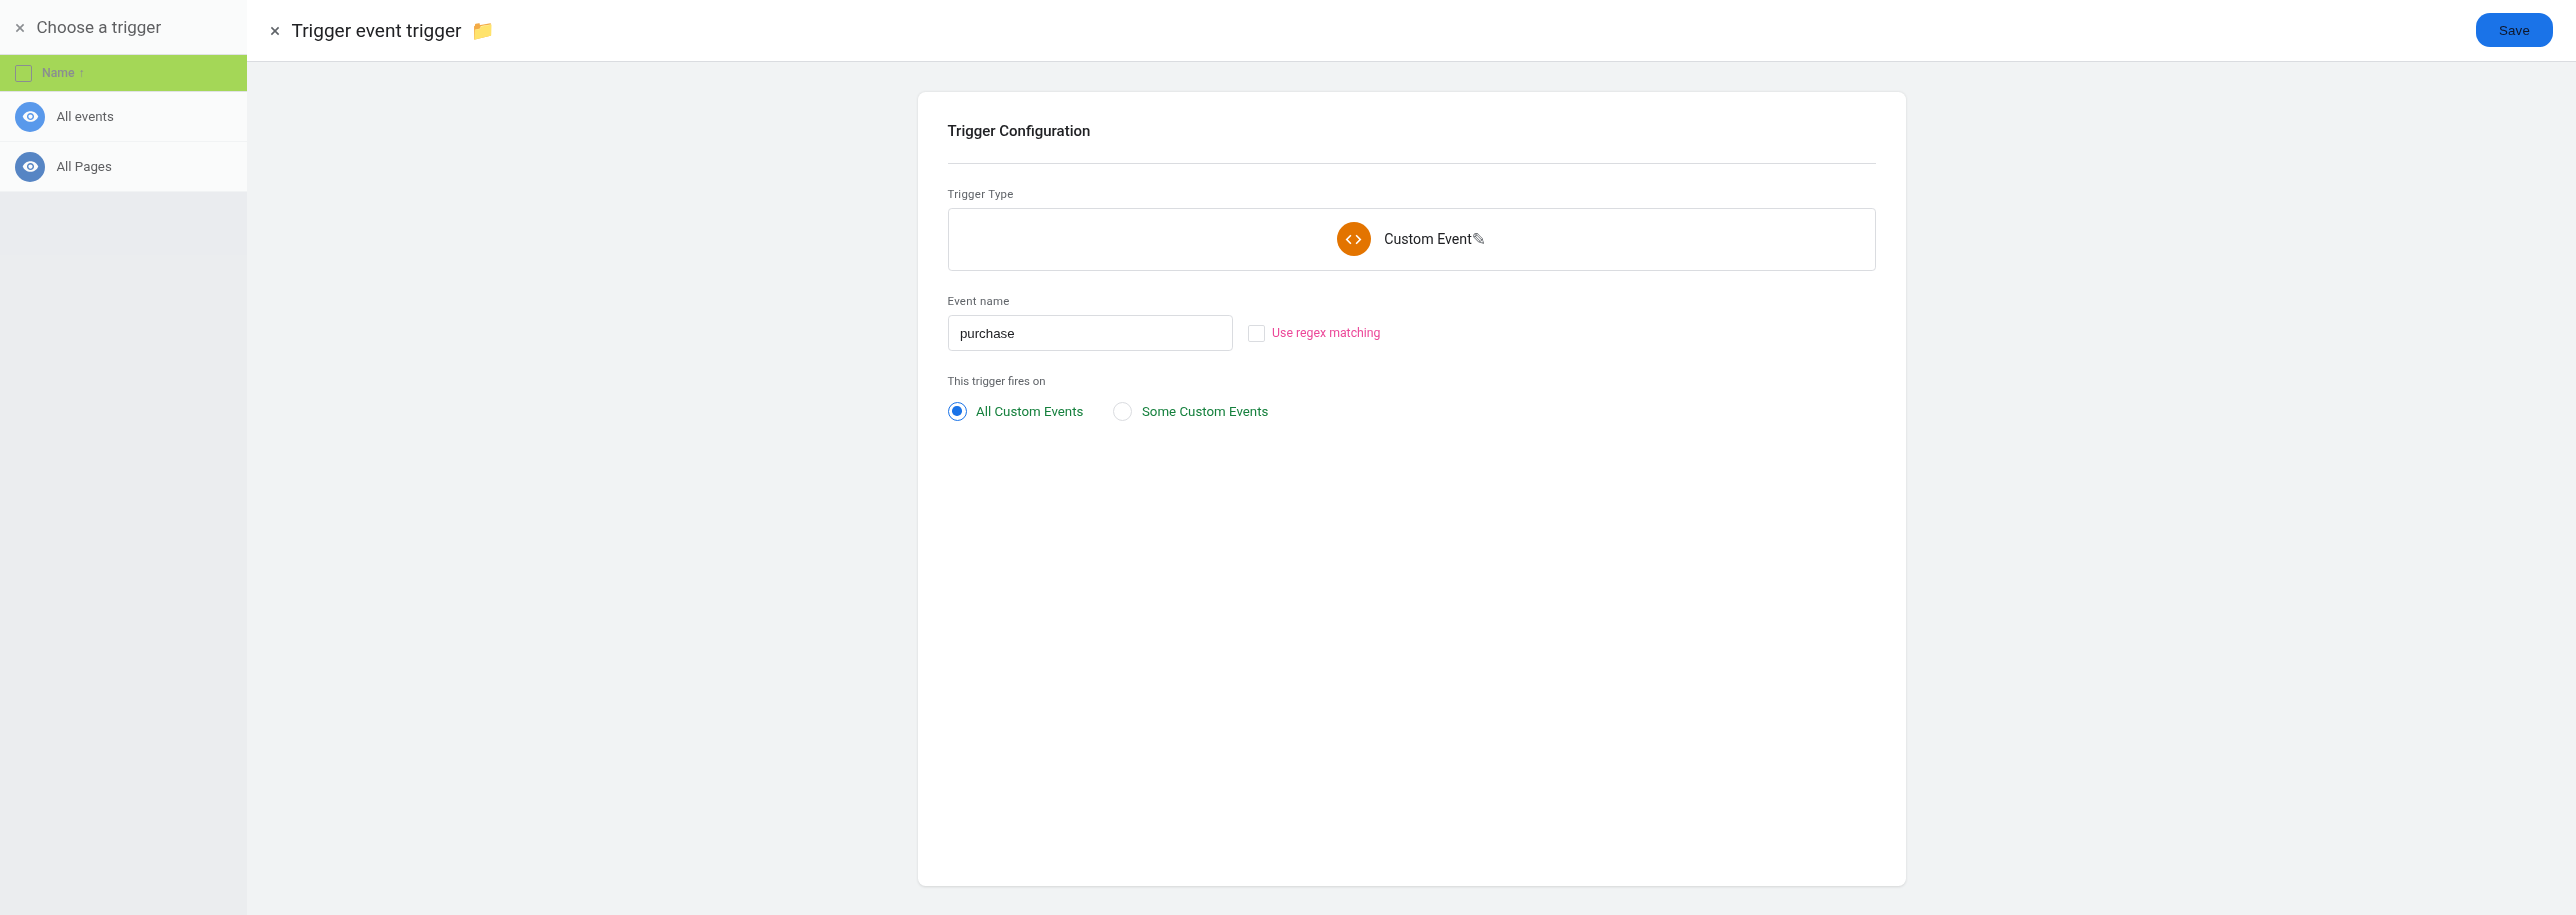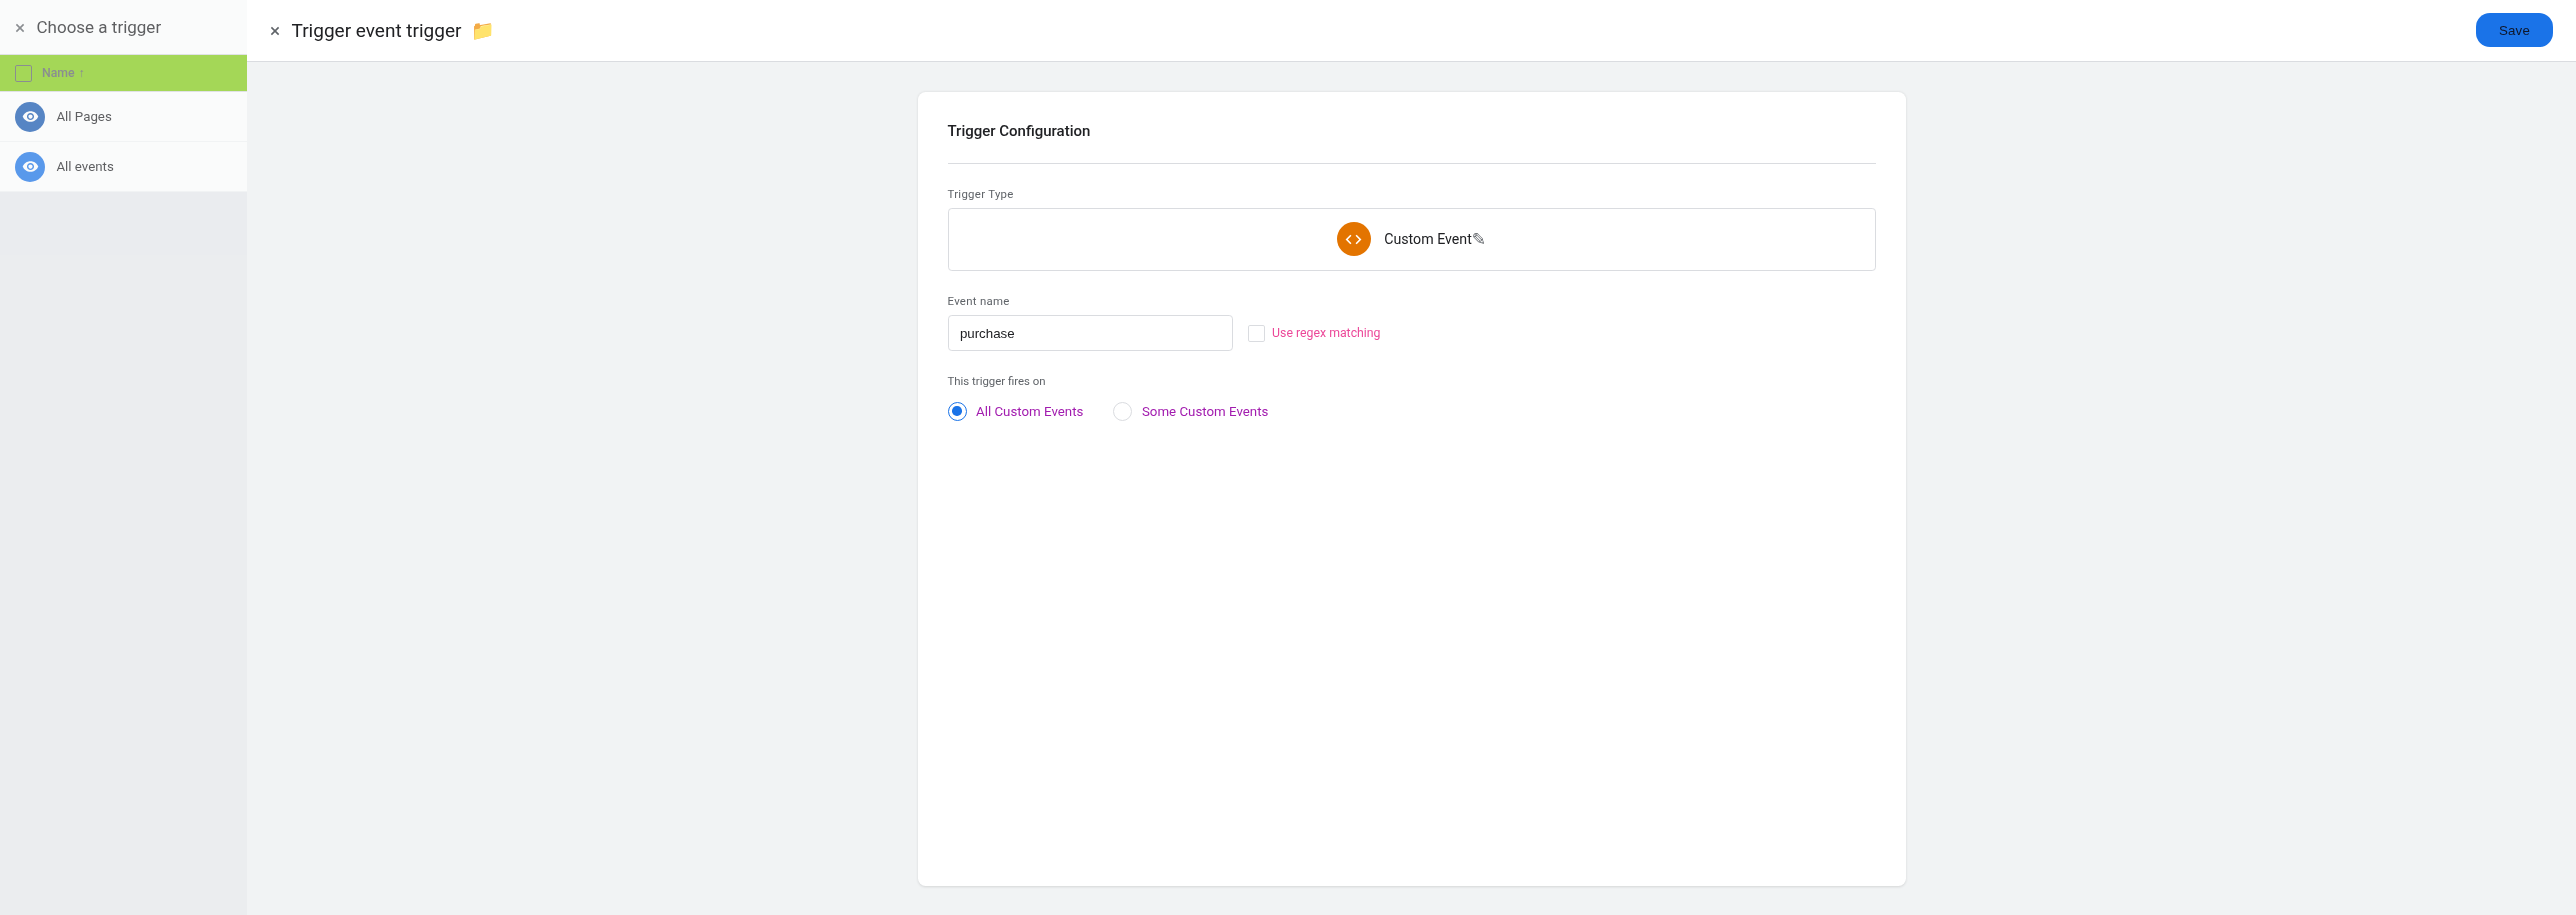--- a/index.html
+++ b/index.html
@@ -287,54 +287,54 @@
       border-color: #1a73e8;
     }
     .radio-inner {
       width: 9.5px;
       height: 9.5px;
       border-radius: 50%;
       background: #1a73e8;
     }
     .radio-text {
       font-size: 13.3px;
-      color: #a21caf;
+      color: #15803d;
     }
   </style>
 </head>
 <body>
 
 <div class="left-panel">
   <div class="left-panel-header">
     <span class="close-icon">×</span>
     <span class="title">Choose a trigger</span>
   </div>
   <div class="left-panel-list-header">
     <span class="checkbox-icon"></span>
     <span class="col-label">
       <span>Name</span>
       <span>↑</span>
     </span>
+  </div>
+  <div class="left-panel-item">
+    <div class="trigger-icon-circle blue">
+
+      <svg viewBox="0 0 24 24">
+        <path d="M12 4.5C7 4.5 2.73 7.61 1 12c1.73 4.39 6 7.5 11 7.5s9.27-3.11 11-7.5c-1.73-4.39-6-7.5-11-7.5zM12 17c-2.76 0-5-2.24-5-5s2.24-5 5-5 5 2.24 5 5-2.24 5-5 5zm0-8c-1.66 0-3 1.34-3 3s1.34 3 3 3 3-1.34 3-3-1.34-3-3-3z"></path>
+      </svg>
+    </div>
+    <span class="item-name">All events</span>
   </div>
   <div class="left-panel-item">
     <div class="trigger-icon-circle dark-blue">
       <svg viewBox="0 0 24 24">
         <path d="M12 4.5C7 4.5 2.73 7.61 1 12c1.73 4.39 6 7.5 11 7.5s9.27-3.11 11-7.5c-1.73-4.39-6-7.5-11-7.5zM12 17c-2.76 0-5-2.24-5-5s2.24-5 5-5 5 2.24 5 5-2.24 5-5 5zm0-8c-1.66 0-3 1.34-3 3s1.34 3 3 3 3-1.34 3-3-1.34-3-3-3z"></path>
       </svg>
     </div>
     <span class="item-name">All Pages</span>
-  </div>
-  <div class="left-panel-item">
-    <div class="trigger-icon-circle blue">
-
-      <svg viewBox="0 0 24 24">
-        <path d="M12 4.5C7 4.5 2.73 7.61 1 12c1.73 4.39 6 7.5 11 7.5s9.27-3.11 11-7.5c-1.73-4.39-6-7.5-11-7.5zM12 17c-2.76 0-5-2.24-5-5s2.24-5 5-5 5 2.24 5 5-2.24 5-5 5zm0-8c-1.66 0-3 1.34-3 3s1.34 3 3 3 3-1.34 3-3-1.34-3-3-3z"></path>
-      </svg>
-    </div>
-    <span class="item-name">All events</span>
   </div>
 </div>
 
 <div class="right-panel">
   <div class="right-panel-header">
     <span class="close-icon">×</span>
     <span class="panel-title">
       <span>Trigger event trigger</span>
       <span class="folder-icon">
         

